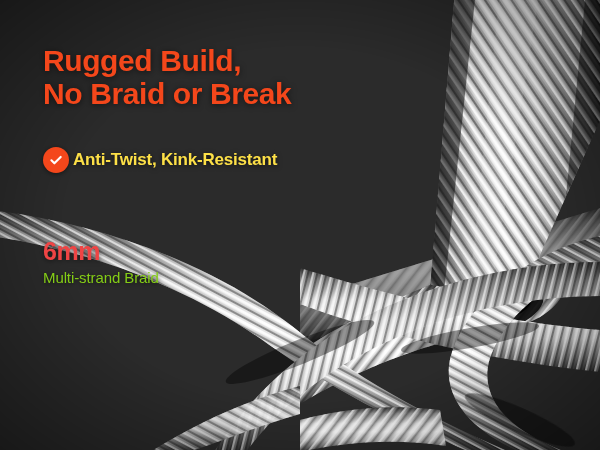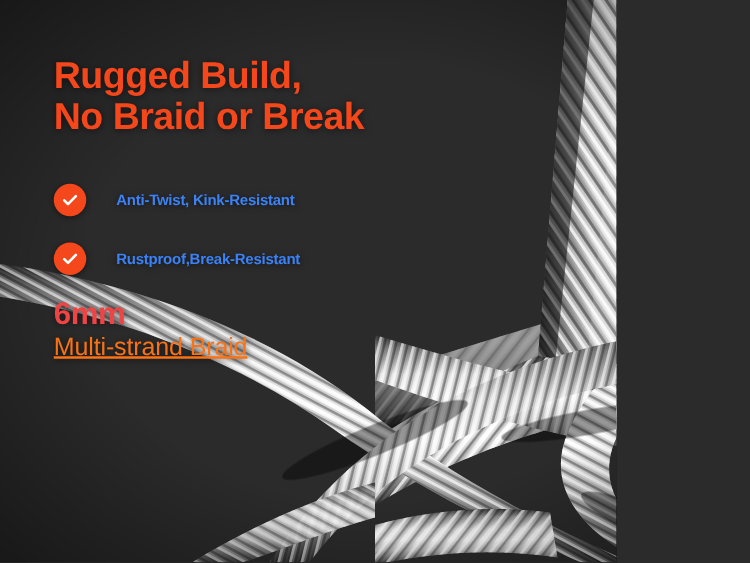--- a/index.html
+++ b/index.html
@@ -4,21 +4,21 @@
 <style>
   html,body{margin:0;padding:0;}
   body{
     width:600px;height:450px;
     background:#2b2b2b;
     font-family:"Liberation Sans",sans-serif;
     overflow:hidden;
   }
   #poster{
     position:relative;
-    width:493px;height:450px;
+    width:600px;height:450px;
     background:#2b2b2b;
     overflow:hidden;
   }
 
   
   #photo{
     position:absolute;
     inset:0;
     z-index:1;
   }
@@ -59,50 +59,49 @@
     width:26px;height:26px;
     border-radius:50%;
     background:#F4471B;
     display:flex;
     align-items:center;
     justify-content:center;
     box-shadow:0 1px 5px rgba(0,0,0,.5);
   }
   .check svg{display:block;}
   .bullet-label{
-    margin-left:24px;
-    color:#3b82f6;
-    font-size:12px;
+    margin-left:4px;
+    color:#fde047;
+    font-size:17px;
     font-weight:bold;
     letter-spacing:-0.2px;
     white-space:nowrap;
     text-shadow:0 1px 5px rgba(0,0,0,.6);
   }
 
   .spec{
     position:absolute;
     left:43px;top:238px;
   }
   .spec-value{
     color:#ef4444;
     font-size:25px;
     font-weight:bold;
     line-height:27px;
     letter-spacing:-0.4px;
     text-shadow:0 1px 5px rgba(0,0,0,.5);
   }
   .spec-label{
-    color:#f97316;
-    font-size:20px;
+    color:#84cc16;
+    font-size:15px;
     font-weight:normal;
     line-height:20px;
     margin-top:3px;
     letter-spacing:-0.1px;
     text-shadow:0 1px 5px rgba(0,0,0,.6);
-    text-decoration:underline;
   }
 
   
   #inset{
     position:absolute;
     left:43px;top:299px;
     width:127px;height:127px;
     border-radius:50%;
     overflow:hidden;
     background:#050505;
@@ -306,28 +305,20 @@
 
       <div class="bullet">
         <span class="check">
           <svg width="16" height="16" viewBox="0 0 16 16" aria-hidden="true">
             <path d="M3.4 8.3 L6.4 11.3 L12.7 4.9" fill="none" stroke="#ffffff" stroke-width="2.1" stroke-linecap="round" stroke-linejoin="round"></path>
           </svg>
         </span>
         <span class="bullet-label">Anti-Twist, Kink-Resistant</span>
       </div>
 
-      <div class="bullet">
-        <span class="check">
-          <svg width="16" height="16" viewBox="0 0 16 16" aria-hidden="true">
-            <path d="M3.4 8.3 L6.4 11.3 L12.7 4.9" fill="none" stroke="#ffffff" stroke-width="2.1" stroke-linecap="round" stroke-linejoin="round"></path>
-          </svg>
-        </span>
-        <span class="bullet-label">Rustproof,Break-Resistant</span>
-      </div>
 
     </div>
 
     <div class="spec">
       <div class="spec-value">6mm</div>
       <div class="spec-label">Multi-strand Braid</div>
     </div>
   </div>
 
   <div id="inset">

